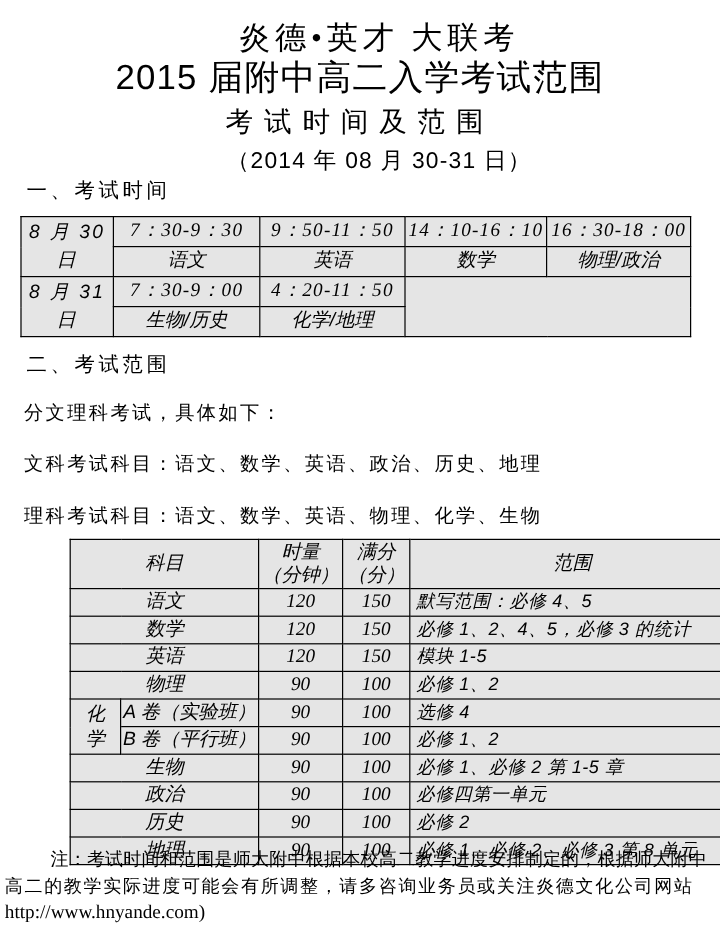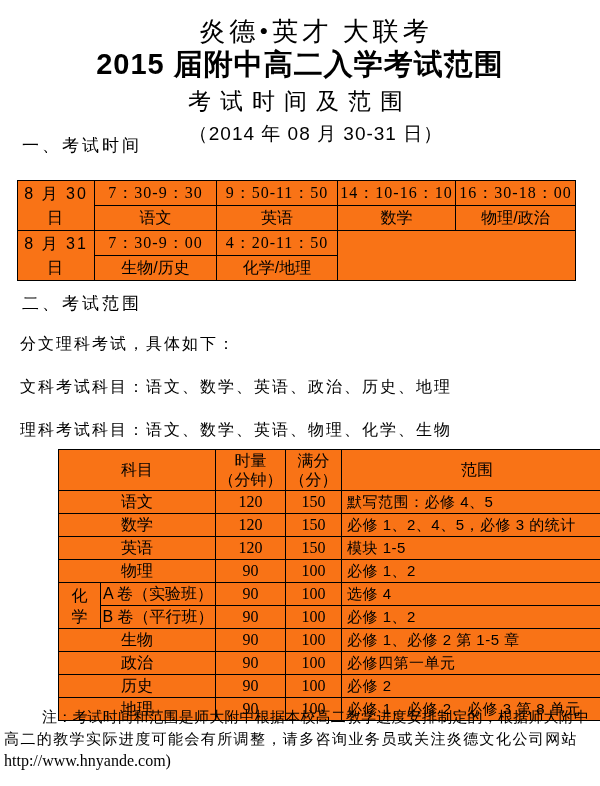--- a/index.html
+++ b/index.html
@@ -5,28 +5,28 @@
   html,body { margin:0; padding:0; background:#ffffff; }
   .page {
     position:relative; width:600px; height:786px; background:#ffffff;
     color:#000; font-family:"Liberation Sans", sans-serif; overflow:hidden;
   }
   .abs { position:absolute; }
   .center { left:0; width:600px; text-align:center; }
   .serif { font-family:"Liberation Serif", serif; }
 
   .brand       { top:14px;  font-size:26px; letter-spacing:4px; font-family:"Liberation Serif", serif;padding-left:16px; }
-  .main-title  { top:45px;  font-size:29px; font-weight:bold; letter-spacing:1px; }
+  .main-title  { top:45px;  font-size:29px; font-weight:normal; letter-spacing:1px; }
   .subtitle    { top:86px;  font-size:23px; letter-spacing:9px; font-family:"Liberation Serif", serif; }
   .date-line   { top:121px; font-size:19px; letter-spacing:1px;margin-left:16px; }
 
   .heading  { left:22px; font-size:17px; letter-spacing:3px; }
   .bodyline { left:20px; font-size:16px; letter-spacing:2px; }
 
-  table { border-collapse:collapse; table-layout:fixed; background:#f97316; }
+  table { border-collapse:collapse; table-layout:fixed; background:#e5e5e5;font-style:italic; }
   td { border:1px solid #000; text-align:center; padding:0; overflow:hidden; font-size:16px; }
 
   .t1 { top:180px; left:17px; width:558px; }
   .t1 td { height:24px; line-height:24px; }
   .t1 .date { letter-spacing:2px; }
   .t1 .time { font-family:"Liberation Serif", serif; font-size:16px; letter-spacing:1px;margin-top:25px; }
 
   .t2 { top:449px; left:26px; width:554px;margin-left:32px; }
   .t2 td { height:22px; line-height:22px; }
   .t2 .head td { height:40px; }
@@ -43,21 +43,21 @@
 </head>
 <body>
 
 <div class="page">
 
   <div class="abs center brand">炎德•英才 大联考</div>
   <div class="abs center main-title">2015 届附中高二入学考试范围</div>
   <div class="abs center subtitle">考试时间及范围</div>
   <div class="abs center date-line">（2014 年 08 月 30-31 日）</div>
 
-  <div class="abs heading" style="top:134px">一、考试时间</div>
+  <div class="abs heading" style="top:147px">一、考试时间</div>
 
   <table class="abs t1">
     <colgroup>
       <col style="width:77px">
         <col style="width:122px">
         <col style="width:121px">
         <col style="width:118px">
         <col style="width:120px">
     </colgroup>
     <tbody>

